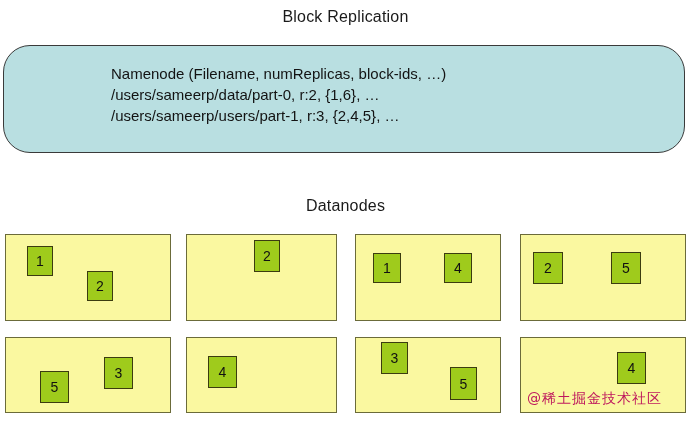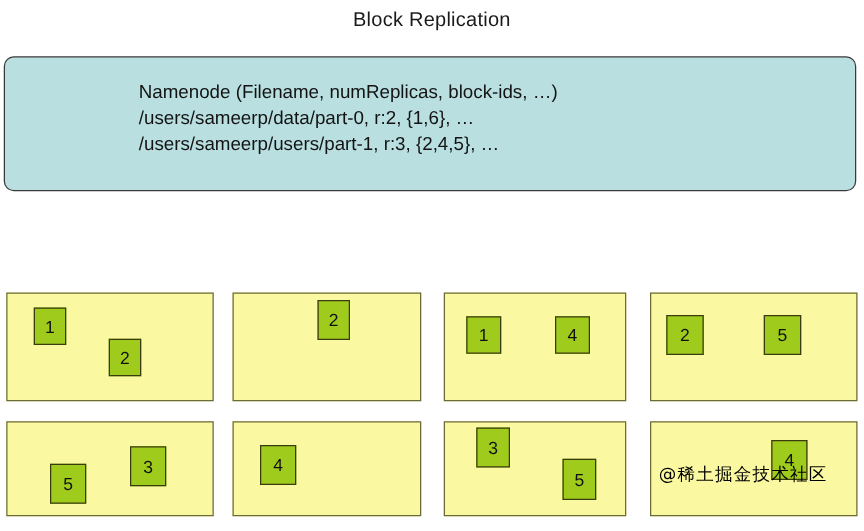--- a/index.html
+++ b/index.html
@@ -46,21 +46,21 @@
 
   
   #namenode-panel {
     position: absolute;
     left: 3px;
     top: 45px;
     width: 682px;
     height: 108px;
     background: #b9dfe1;
     border: 1px solid #3a3a3a;
-    border-radius: 8px;
+    border-radius: 27px;
     box-sizing: border-box;
   }
   #namenode-lines {
     position: absolute;
     left: 107px;
     top: 17px;
     line-height: 21px;
     font-size: 15px;
     color: #131313;
     white-space: nowrap;
@@ -88,43 +88,44 @@
     justify-content: center;
     font-size: 14px;
     color: #111111;
     font-family: "Liberation Sans", sans-serif;
   }
 
   
   #watermark {
     position: absolute;
     left: 527px;
-    top: 371px;
+    top: 390px;
     font-size: 14px;
-    color: #000000;
+    color: #be185d;
     white-space: nowrap;
     font-family: "DejaVu Sans", sans-serif;
     letter-spacing: 1px;
   }
 </style>
 </head>
 <body>
 
 <div id="stage">
 
   <div class="title" id="block-replication-title">Block Replication</div>
 
   <div id="namenode-panel">
     <div id="namenode-lines">
       <div>Namenode (Filename, numReplicas, block-ids, …)</div>
       <div>/users/sameerp/data/part-0, r:2, {1,6}, …</div>
       <div>/users/sameerp/users/part-1, r:3, {2,4,5}, …</div>
     </div>
   </div>
 
+  <div class="title" id="datanodes-title">Datanodes</div>
 
   <div id="datanode-layer">
       <div class="datanode" style="left: 5px; top: 234px; width: 166px; height: 87px; background: rgb(250, 248, 160); border-color: rgb(107, 107, 58);"></div>
       <div class="block" style="left: 27px; top: 246px; width: 26px; height: 30px; background: rgb(159, 203, 28); border-color: rgb(59, 59, 16);">1</div>
       <div class="block" style="left: 87px; top: 271px; width: 26px; height: 30px; background: rgb(159, 203, 28); border-color: rgb(59, 59, 16);">2</div>
       <div class="datanode" style="left: 186px; top: 234px; width: 151px; height: 87px; background: rgb(250, 248, 160); border-color: rgb(107, 107, 58);"></div>
       <div class="block" style="left: 254px; top: 240px; width: 26px; height: 32px; background: rgb(159, 203, 28); border-color: rgb(59, 59, 16);">2</div>
       <div class="datanode" style="left: 355px; top: 234px; width: 146px; height: 87px; background: rgb(250, 248, 160); border-color: rgb(107, 107, 58);"></div>
       <div class="block" style="left: 373px; top: 253px; width: 28px; height: 30px; background: rgb(159, 203, 28); border-color: rgb(59, 59, 16);">1</div>
       <div class="block" style="left: 444px; top: 253px; width: 28px; height: 30px; background: rgb(159, 203, 28); border-color: rgb(59, 59, 16);">4</div>

